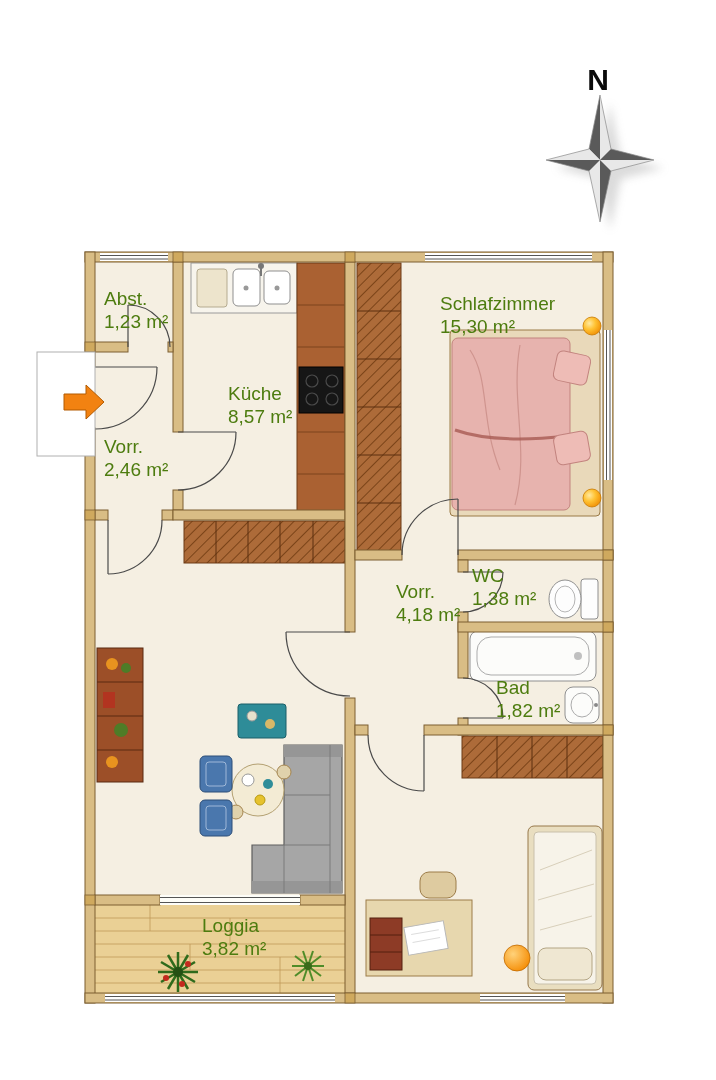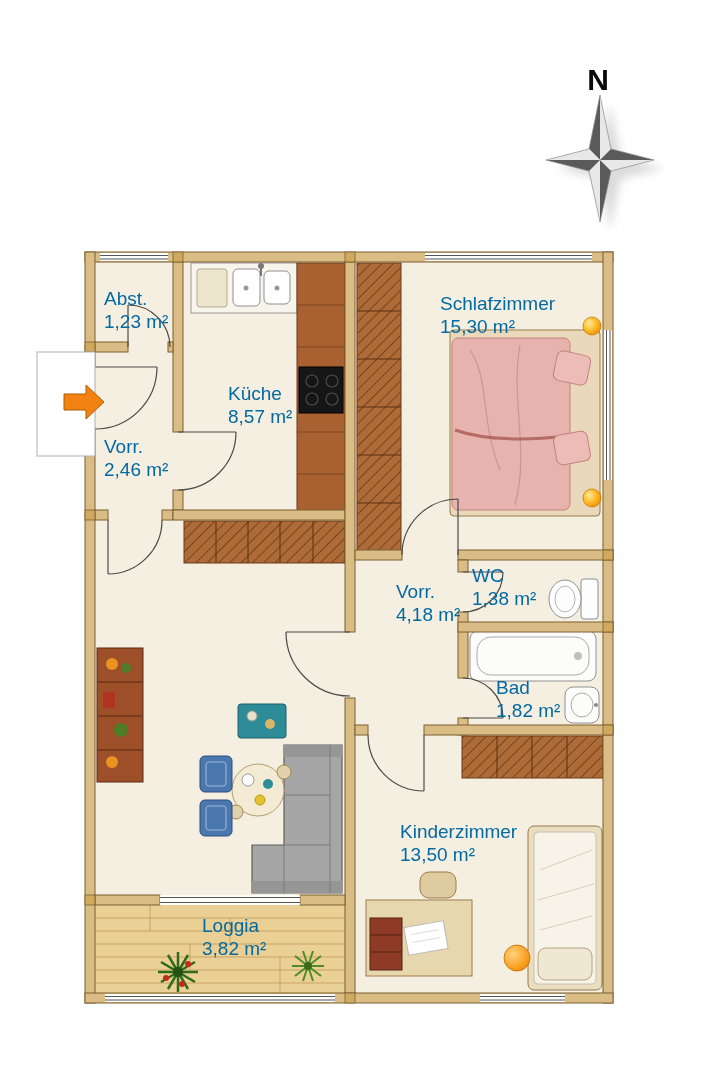--- a/index.html
+++ b/index.html
@@ -1,19 +1,19 @@
 <!DOCTYPE html>
 <html><head>
 <meta charset="utf-8">
 <style>
   html,body{margin:0;padding:0;background:#ffffff;}
   .stage{position:relative;width:716px;height:1080px;background:#ffffff;overflow:hidden;
          font-family:"Liberation Sans",sans-serif;}
   .stage svg{position:absolute;left:0;top:0;}
-  .room-label{position:absolute;color:#0369a1;font-size:19px;line-height:23px;white-space:nowrap;z-index:5;}
+  .room-label{position:absolute;color:#4d7c0f;font-size:19px;line-height:23px;white-space:nowrap;z-index:5;}
   .room-label span{display:block;}
 </style>
 </head>
 <body>
 
 <div class="stage">
 
 <svg width="716" height="1080" viewBox="0 0 716 1080">
   <defs>
     <pattern id="hatch" width="8" height="8" patternUnits="userSpaceOnUse" patternTransform="rotate(45)">
@@ -389,22 +389,18 @@
   <span>4,18 m²</span>
 </div>
 <div class="room-label" style="left:472px;top:564px">
   <span>WC</span>
   <span>1,38 m²</span>
 </div>
 <div class="room-label" style="left:496px;top:676px">
   <span>Bad</span>
   <span>1,82 m²</span>
 </div>
-<div class="room-label" style="left:400px;top:820px">
-  <span>Kinderzimmer</span>
-  <span>13,50 m²</span>
-</div>
 <div class="room-label" style="left:202px;top:914px">
   <span>Loggia</span>
   <span>3,82 m²</span>
 </div>
 
 </div>
 
 </body></html>

